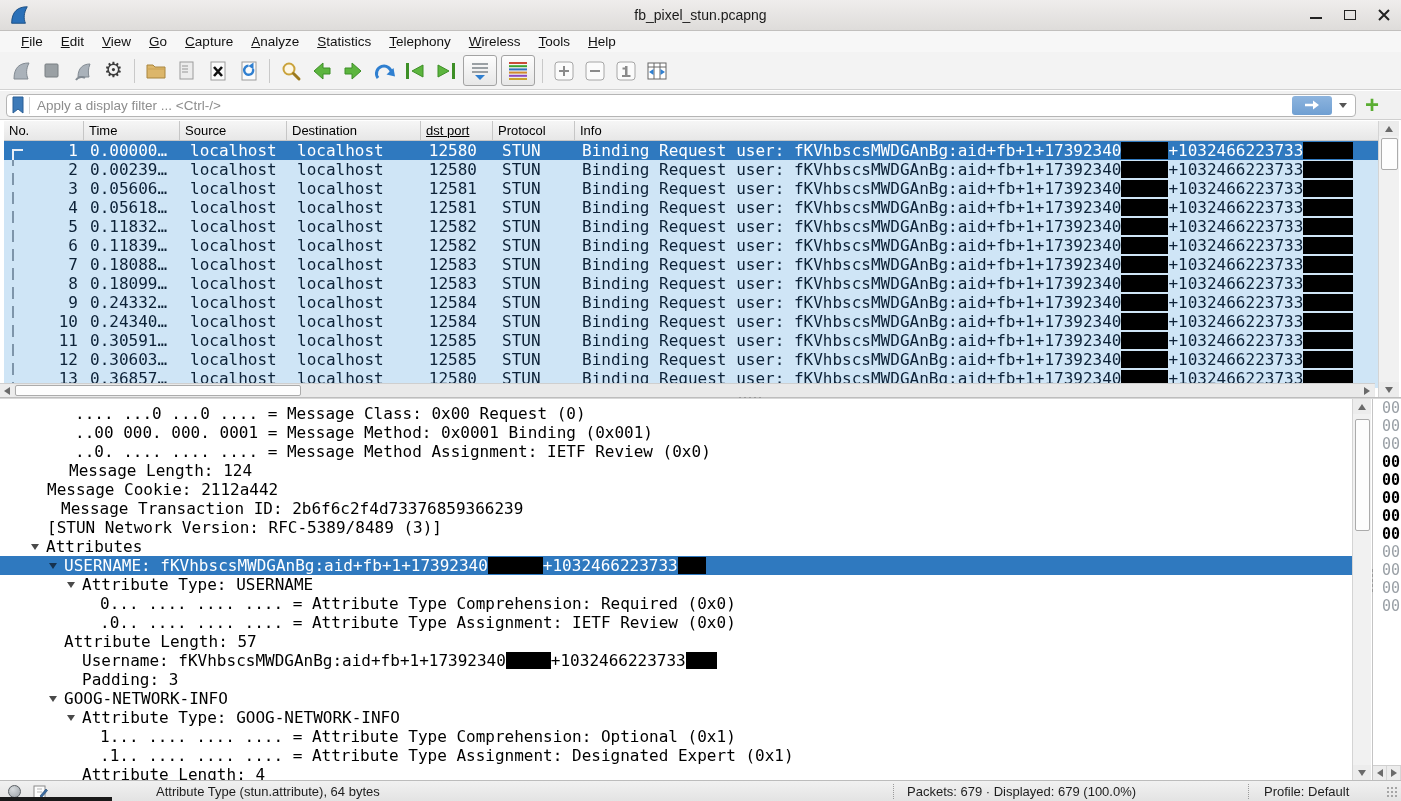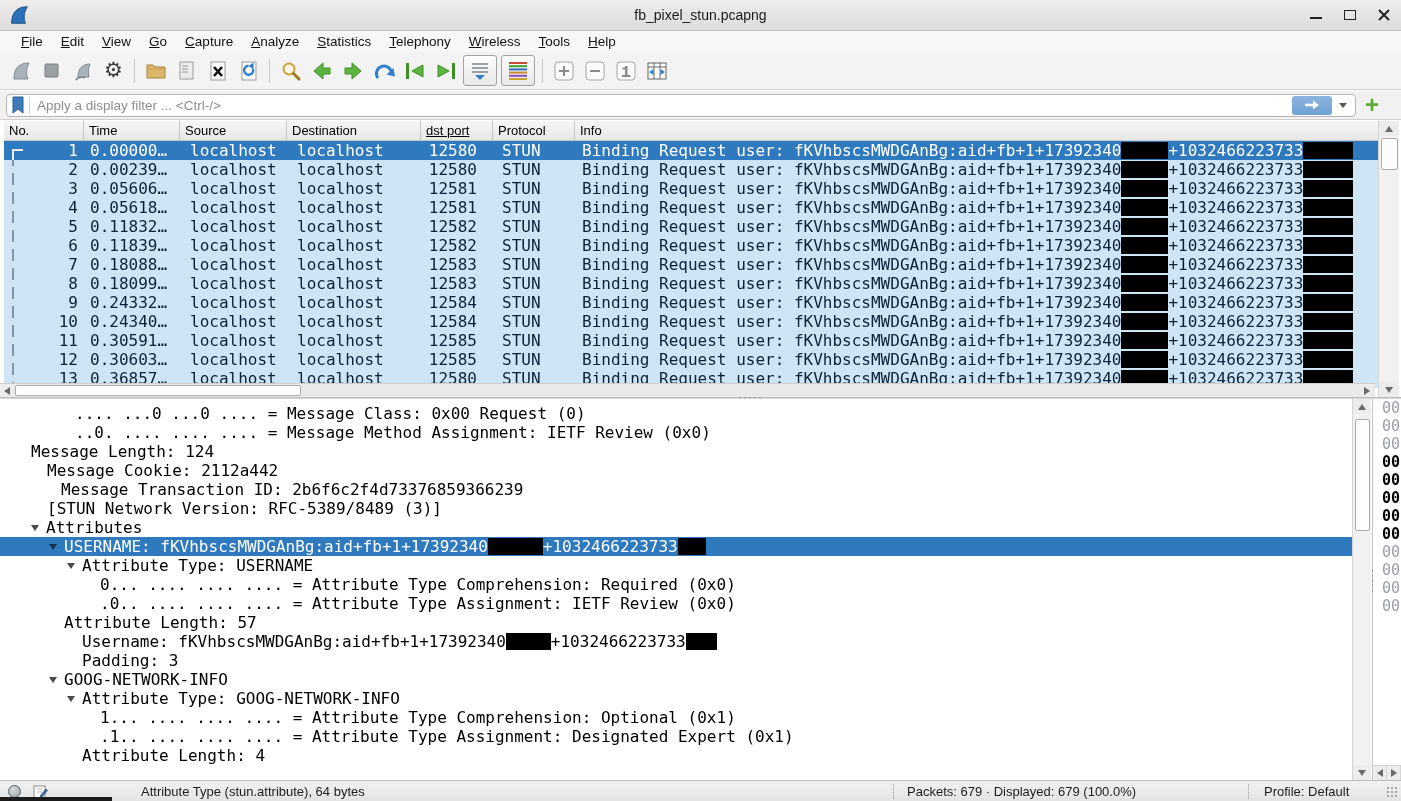--- a/index.html
+++ b/index.html
@@ -118,21 +118,21 @@
              border-top:1px solid #cfcfcf;display:flex;box-sizing:border-box;}
   .bytes-sbh .half{flex:1;display:flex;align-items:center;justify-content:center;border-right:1px solid #d5d5d5;}
 
   
   .statusbar{position:absolute;left:0;top:780px;width:100%;height:21px;
              background:linear-gradient(#f1f1f1,#e3e3e3);border-top:1px solid #bcbcbc;
              font-size:13px;color:#1d1d1d;box-sizing:border-box;}
   .expert-dot{position:absolute;left:8px;top:4px;width:13px;height:13px;border-radius:50%;
               background:radial-gradient(circle at 35% 30%,#d8dcdf,#9aa0a6);border:1.5px solid #5a5f63;box-sizing:border-box;}
   .comment-ic{position:absolute;left:33px;top:3px;}
-  .sb-field{position:absolute;left:141px;top:3px;}
+  .sb-field{position:absolute;left:156px;top:3px;}
   .sb-sep{position:absolute;top:3px;height:15px;border-left:1px dotted #9a9a9a;}
   .sb-packets{position:absolute;left:907px;top:3px;}
   .sb-profile{position:absolute;left:1264px;top:3px;}
   .grip{position:absolute;right:2px;bottom:2px;width:13px;height:13px;
         background-image:radial-gradient(#a5a5a5 1px,transparent 1px);background-size:4px 4px;}
   .corner-artifact{position:absolute;left:0;top:797px;width:112px;height:4px;background:#1a1a1a;}
 </style>
 </head>
 <body>
 
@@ -488,22 +488,23 @@
     <div class="sb-btn" style="left:1360px;top:0;width:14px;height:13px;">
         <div class="tri-rt"></div>
       </div>
   </div>
 
   <div class="splitter"></div>
   <div class="split-dots"></div>
 
   <div class="detail">
     <div class="dl" style="padding-left:75px">.... ...0 ...0 .... = Message Class: 0x00 Request (0)</div>
+    <div class="dl" style="padding-left:75px">..00 000. 000. 0001 = Message Method: 0x0001 Binding (0x001)</div>
     <div class="dl" style="padding-left:75px">..0. .... .... .... = Message Method Assignment: IETF Review (0x0)</div>
-    <div class="dl" style="padding-left:31px">Message Length: 124</div>
+    <div class="dl" style="padding-left:69px">Message Length: 124</div>
     <div class="dl" style="padding-left:47px">Message Cookie: 2112a442</div>
     <div class="dl" style="padding-left:61px">Message Transaction ID: 2b6f6c2f4d73376859366239</div>
     <div class="dl" style="padding-left:47px">[STUN Network Version: RFC-5389/8489 (3)]</div>
     <div class="dl" style="padding-left:46px"><span class="tri" style="left:31px"></span><span>Attributes</span></div>
     <div class="dl dsel" style="padding-left:64px"><span class="tri" style="left:49px"></span><span>USERNAME: fKVhbscsMWDGAnBg:aid+fb+1+17392340</span><span class="dredact" style="width:55px"></span><span>+1032466223733</span><span class="dredact" style="width:28px"></span></div>
     <div class="dl" style="padding-left:82px"><span class="tri" style="left:67px"></span><span>Attribute Type: USERNAME</span></div>
     <div class="dl" style="padding-left:100px">0... .... .... .... = Attribute Type Comprehension: Required (0x0)</div>
     <div class="dl" style="padding-left:100px">.0.. .... .... .... = Attribute Type Assignment: IETF Review (0x0)</div>
     <div class="dl" style="padding-left:64px">Attribute Length: 57</div>
     <div class="dl" style="padding-left:82px"><span>Username: fKVhbscsMWDGAnBg:aid+fb+1+17392340</span><span class="dredact" style="width:45px"></span><span>+1032466223733</span><span class="dredact" style="width:31px"></span></div>

